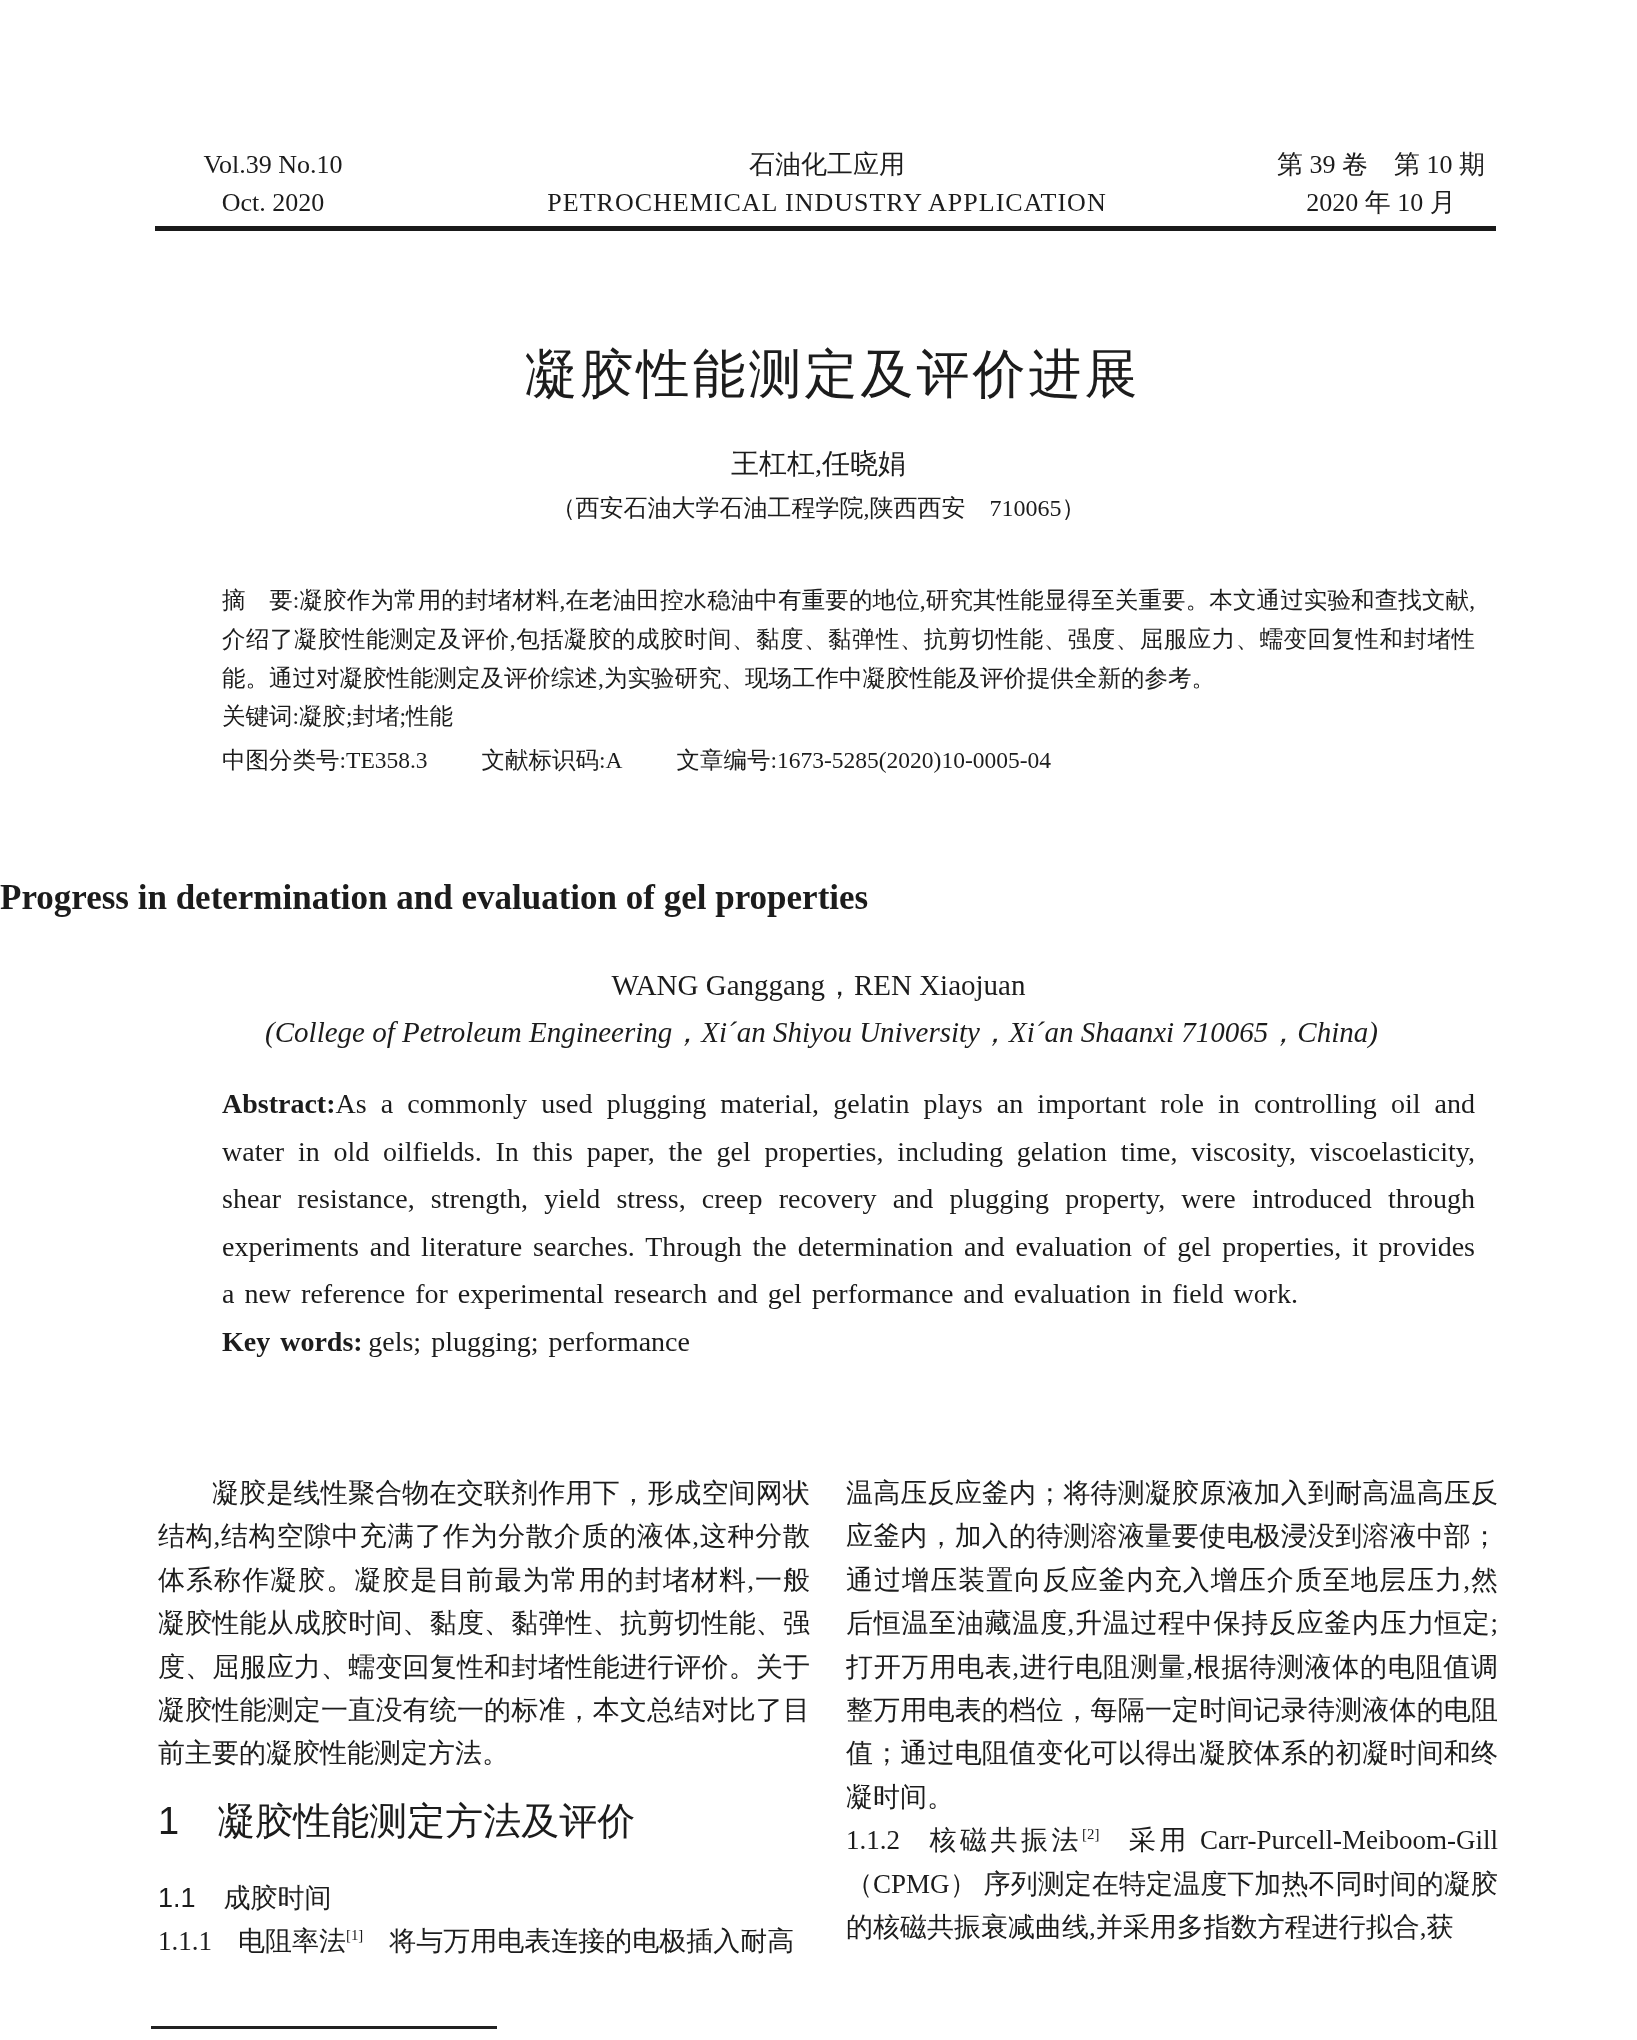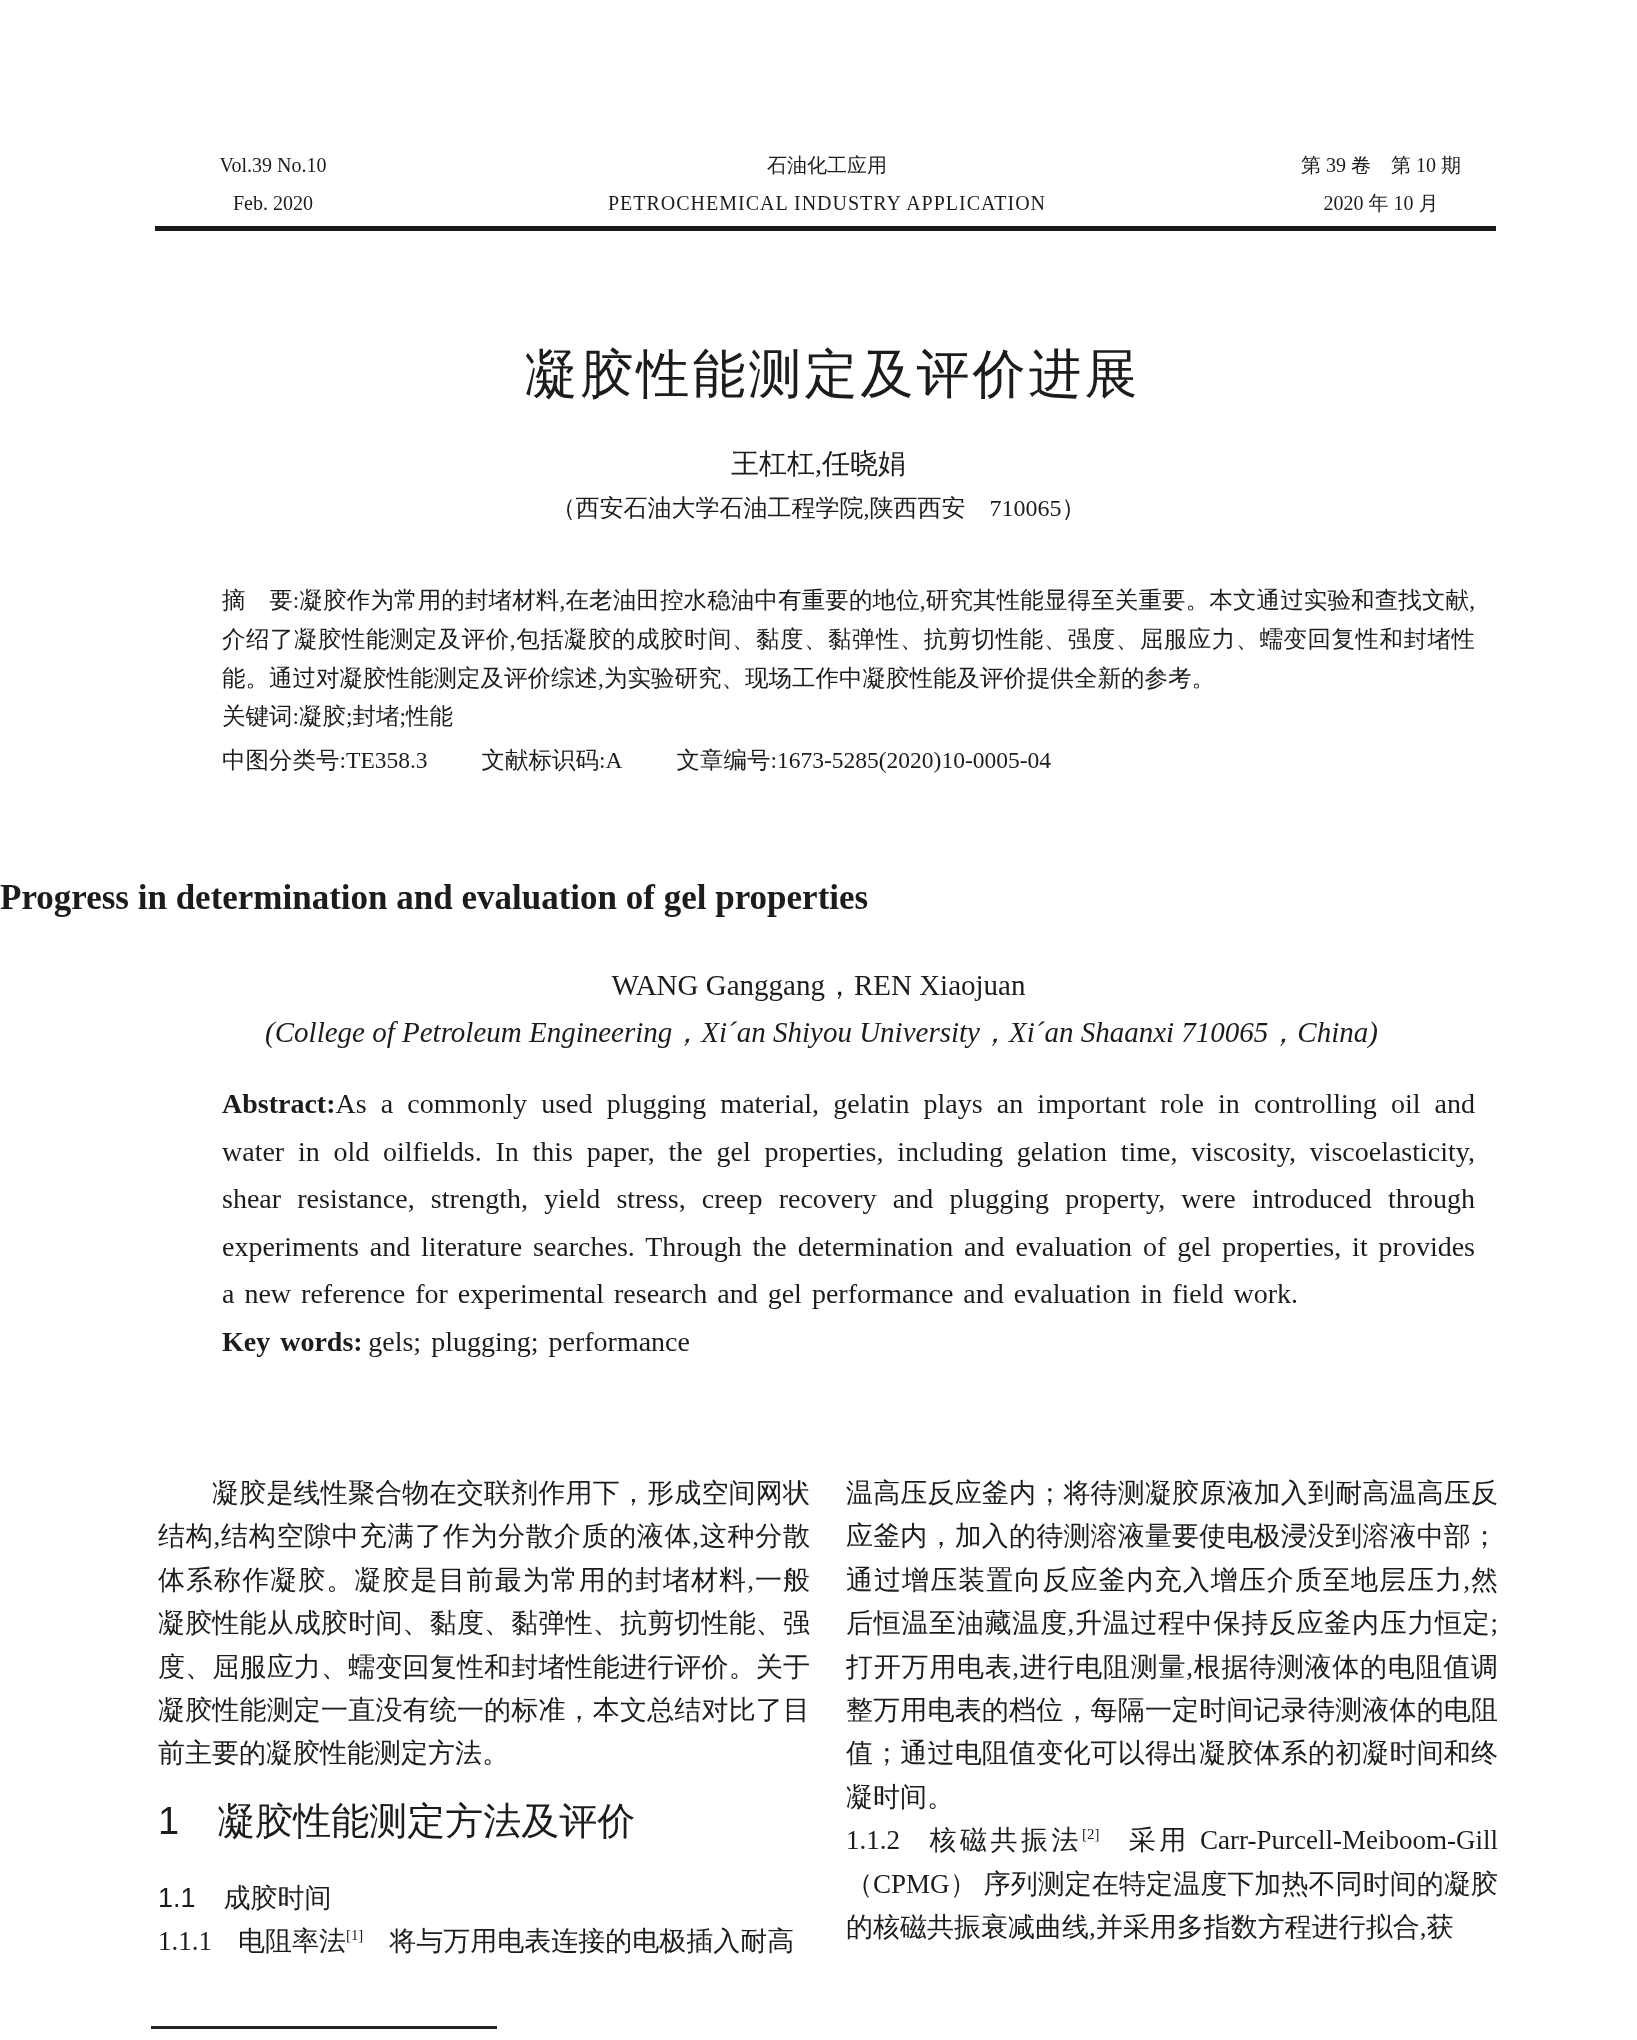--- a/index.html
+++ b/index.html
@@ -14,21 +14,21 @@
     overflow: hidden;
   }
 
   
   .header {
     position: absolute;
     top: 146px; left: 158px; right: 141px;
     display: flex;
     justify-content: flex-end;
     align-items: flex-start;
-    font-size: 20px;
+    font-size: 26px;
     line-height: 38px;
   }
   .h-side { text-align: center; min-width: 230px; }
   .h-center { text-align: center; flex: 1; }
   .journal-en { letter-spacing: 1px; }
   .header-rule {
     position: absolute;
     top: 226px; left: 155px;
     width: 1341px; height: 5px;
     background: #1a1a1a;
@@ -148,21 +148,21 @@
   }
 </style>
 </head>
 <body>
 
 <div class="page">
 
   <div class="header">
     <div class="h-side">
       <div>Vol.39 No.10</div>
-      <div>Feb. 2020</div>
+      <div>Oct. 2020</div>
     </div>
     <div class="h-center">
       <div>石油化工应用</div>
       <div class="journal-en">PETROCHEMICAL  INDUSTRY  APPLICATION</div>
     </div>
     <div class="h-side">
       <div>第 39 卷　第 10 期</div>
       <div>2020 年 10 月</div>
     </div>
   </div>

